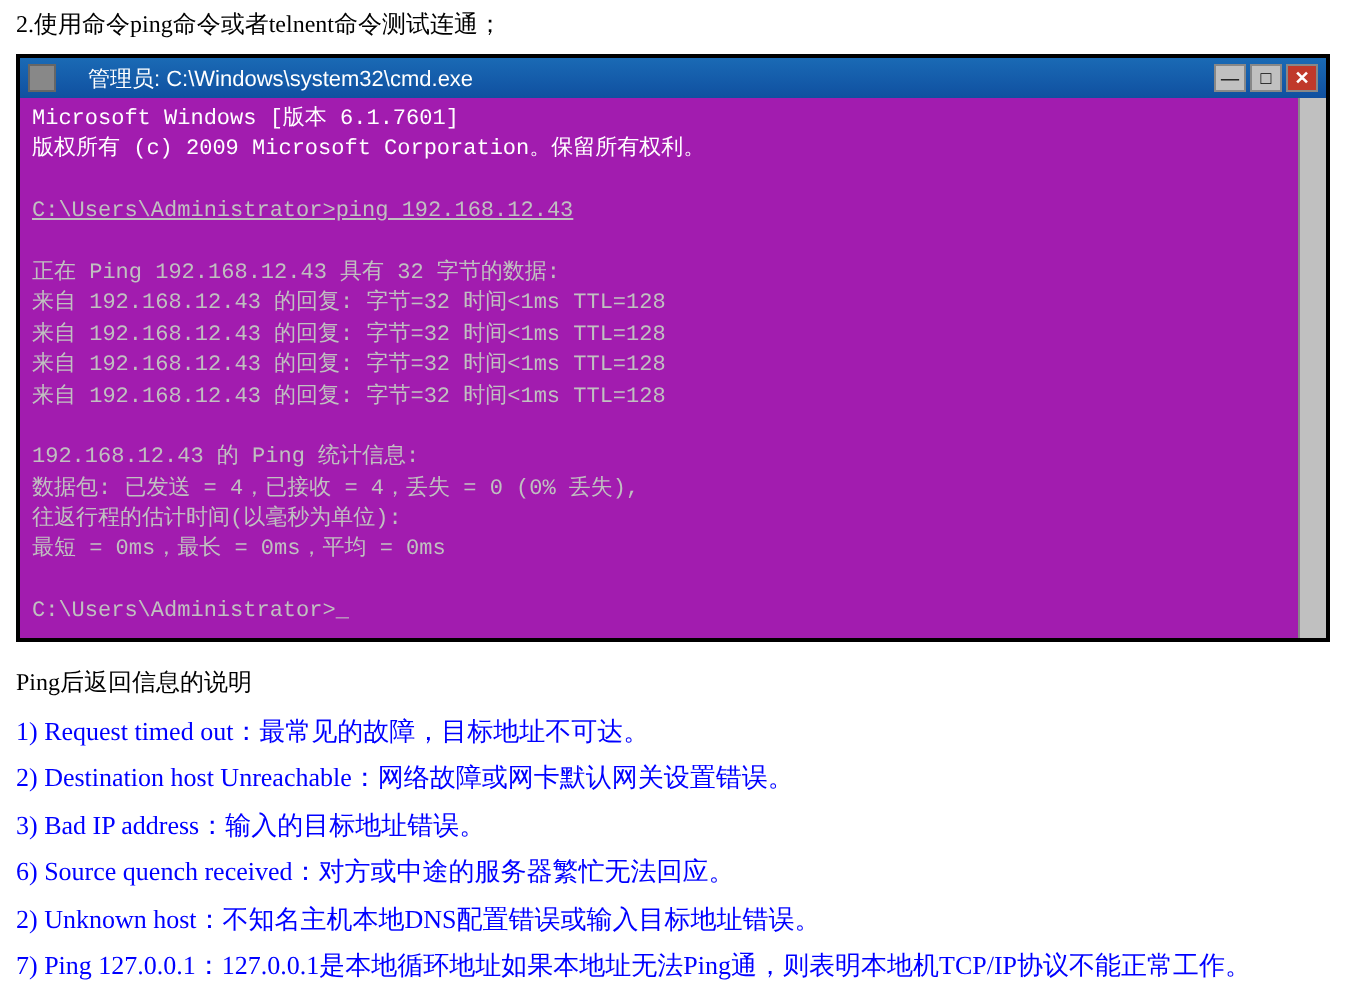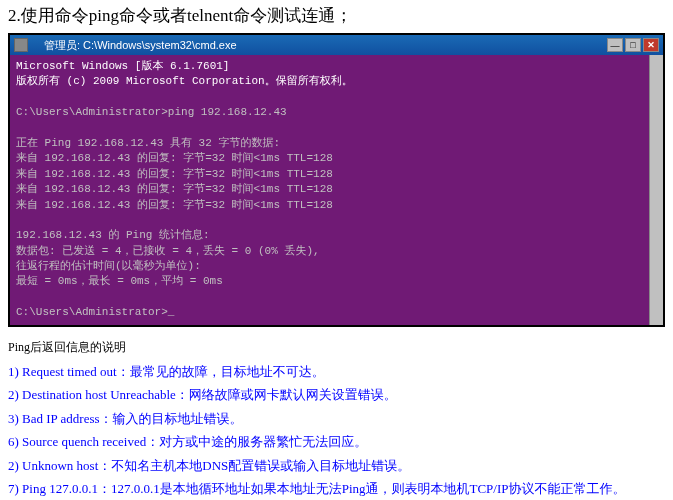--- a/index.html
+++ b/index.html
@@ -7,21 +7,21 @@
       width: 673px;
       min-height: 500px;
       background: #fff;
       font-family: SimSun, "宋体", serif;
       font-size: 12px;
       color: #000;
     }
 
     .top-instruction {
       padding: 4px 8px 6px 8px;
-      font-size: 17px;
+      font-size: 12px;
       color: #000;
     }
 
     
     .cmd-window {
       margin: 0 8px 8px 8px;
       border: 2px solid #000;
       background: #000;
     }
 
@@ -70,21 +70,21 @@
       color: #000;
       cursor: pointer;
       font-weight: bold;
     }
 
     .cmd-btn.minimize { }
     .cmd-btn.maximize { }
     .cmd-btn.close { background: #c0392b; color: #fff; }
 
     .cmd-content {
-      background: #701a75;
+      background: #a21caf;
       color: #c0c0c0;
       font-family: "Courier New", Lucida Console, monospace;
       font-size: 11px;
       padding: 4px 6px;
       min-height: 220px;
       line-height: 1.4;
     }
     .cmd-content .line { display: block; }
 
     
@@ -142,21 +142,21 @@
       <div class="cmd-btn maximize">□</div>
       <div class="cmd-btn close">✕</div>
     </div>
   </div>
   <div class="scrollbar-area">
     <div class="cmd-body">
       <div class="cmd-content" id="cmd-content-area">
       <span class="line" style="color: rgb(255, 255, 255);">Microsoft Windows [版本 6.1.7601]</span>
           <span class="line" style="color: rgb(255, 255, 255);">版权所有 (c) 2009 Microsoft Corporation。保留所有权利。</span>
           <span class="line">&nbsp;</span>
-          <span class="line" style="color: rgb(192, 192, 192);">C:\Users\Administrator&gt;ping 192.168.12.43</span>
+          <span class="line" style="color: rgb(192, 192, 192); text-decoration: underline;">C:\Users\Administrator&gt;ping 192.168.12.43</span>
           <span class="line">&nbsp;</span>
           <span class="line" style="color: rgb(192, 192, 192);">正在 Ping 192.168.12.43 具有 32 字节的数据:</span>
           <span class="line" style="color: rgb(192, 192, 192);">来自 192.168.12.43 的回复: 字节=32 时间&lt;1ms TTL=128</span>
           <span class="line" style="color: rgb(192, 192, 192);">来自 192.168.12.43 的回复: 字节=32 时间&lt;1ms TTL=128</span>
           <span class="line" style="color: rgb(192, 192, 192);">来自 192.168.12.43 的回复: 字节=32 时间&lt;1ms TTL=128</span>
           <span class="line" style="color: rgb(192, 192, 192);">来自 192.168.12.43 的回复: 字节=32 时间&lt;1ms TTL=128</span>
           <span class="line">&nbsp;</span>
           <span class="line" style="color: rgb(192, 192, 192);">192.168.12.43 的 Ping 统计信息:</span>
           <span class="line" style="color: rgb(192, 192, 192);">    数据包: 已发送 = 4，已接收 = 4，丢失 = 0 (0% 丢失),</span>
           <span class="line" style="color: rgb(192, 192, 192);">往返行程的估计时间(以毫秒为单位):</span>

